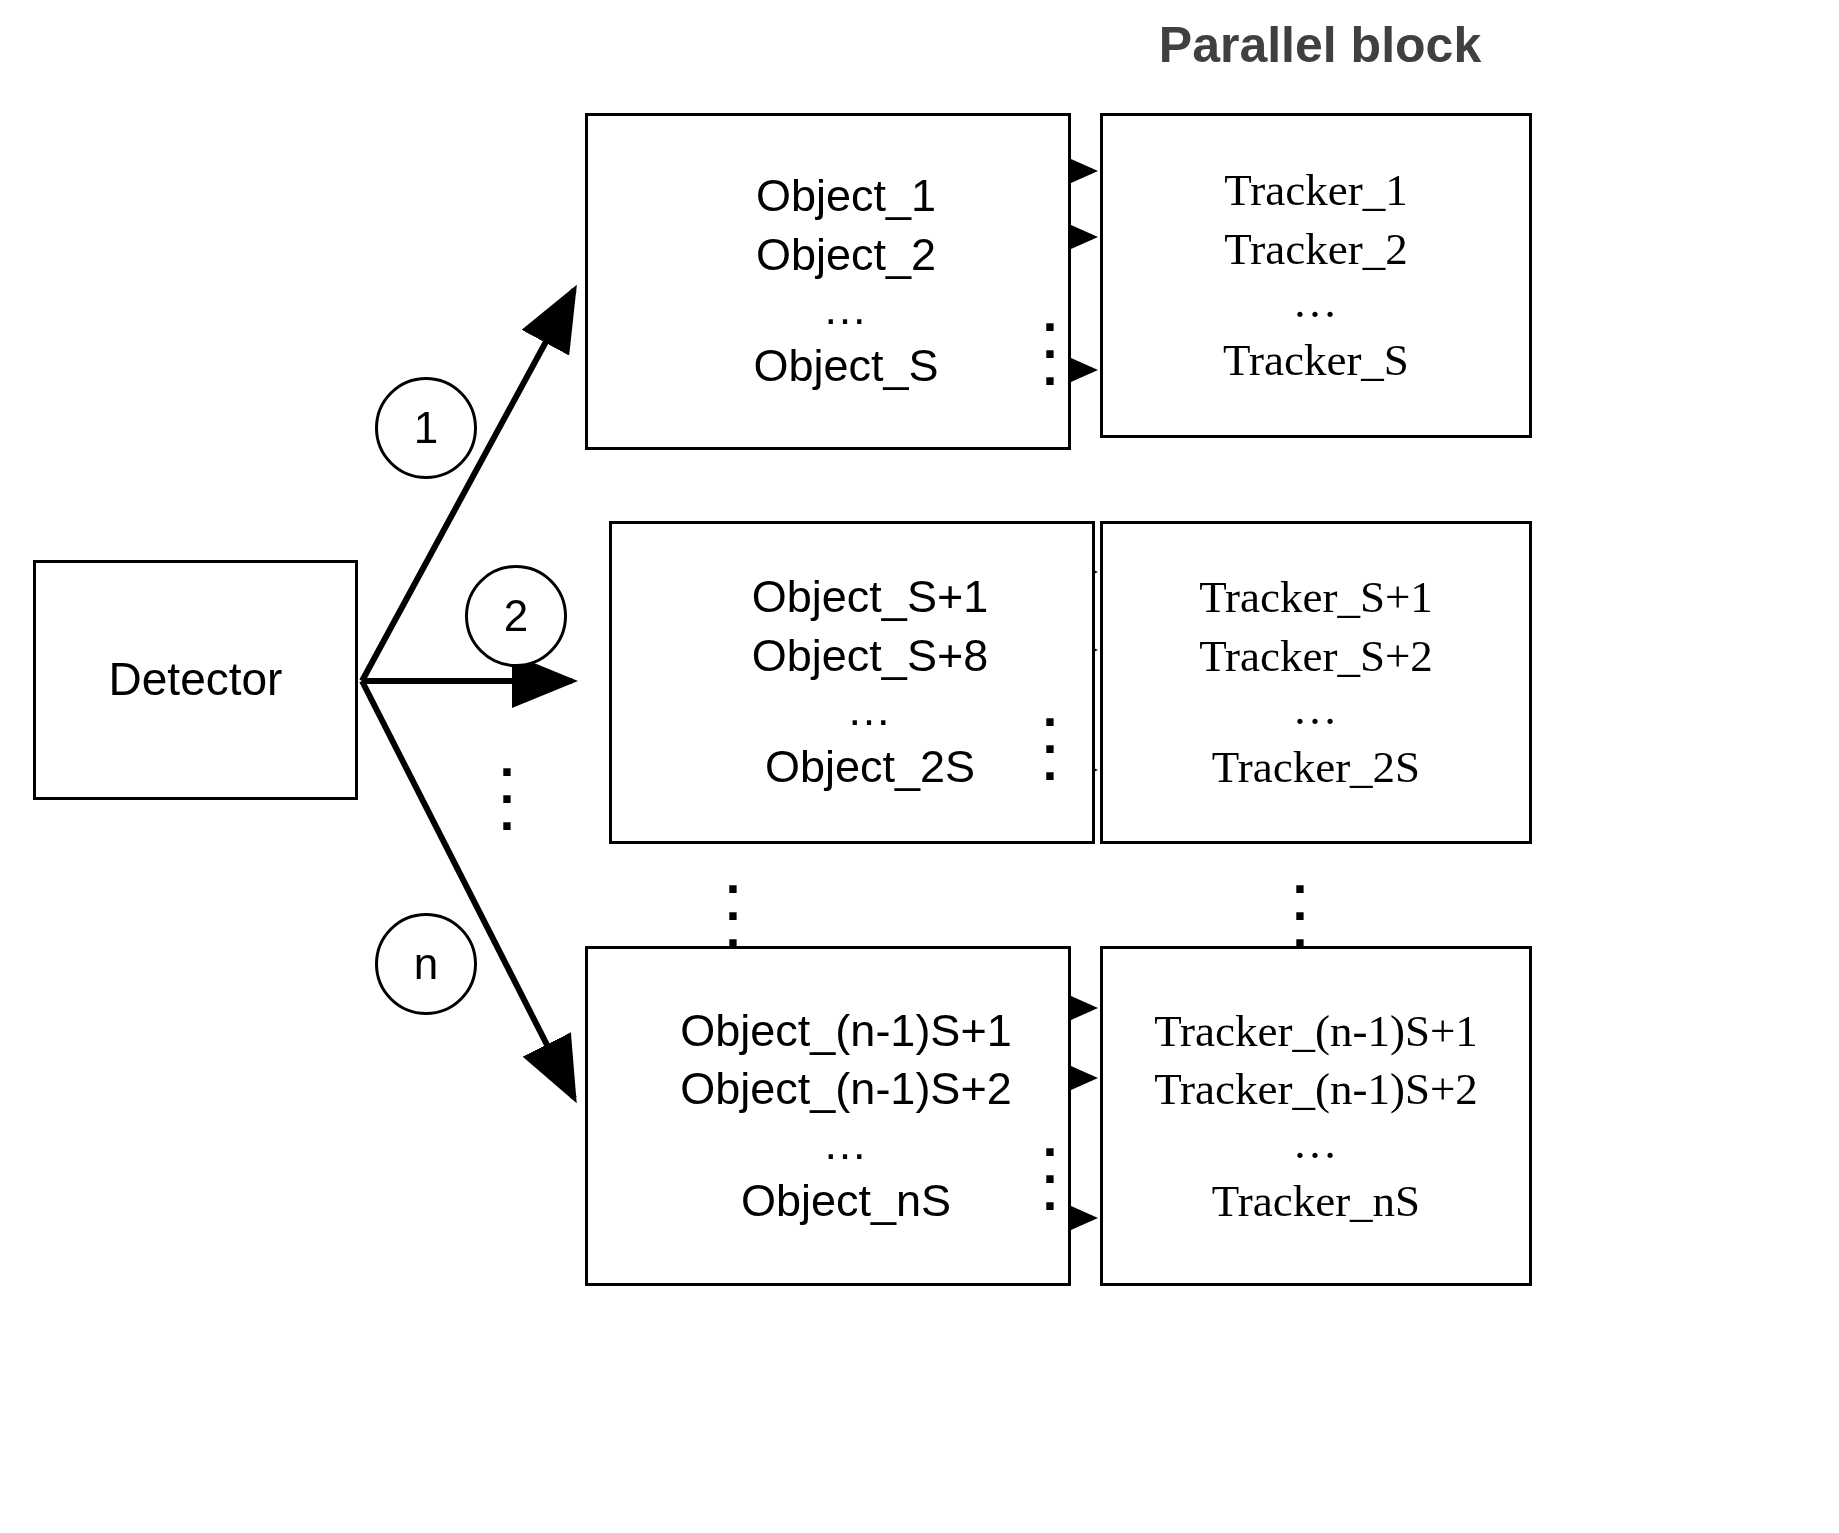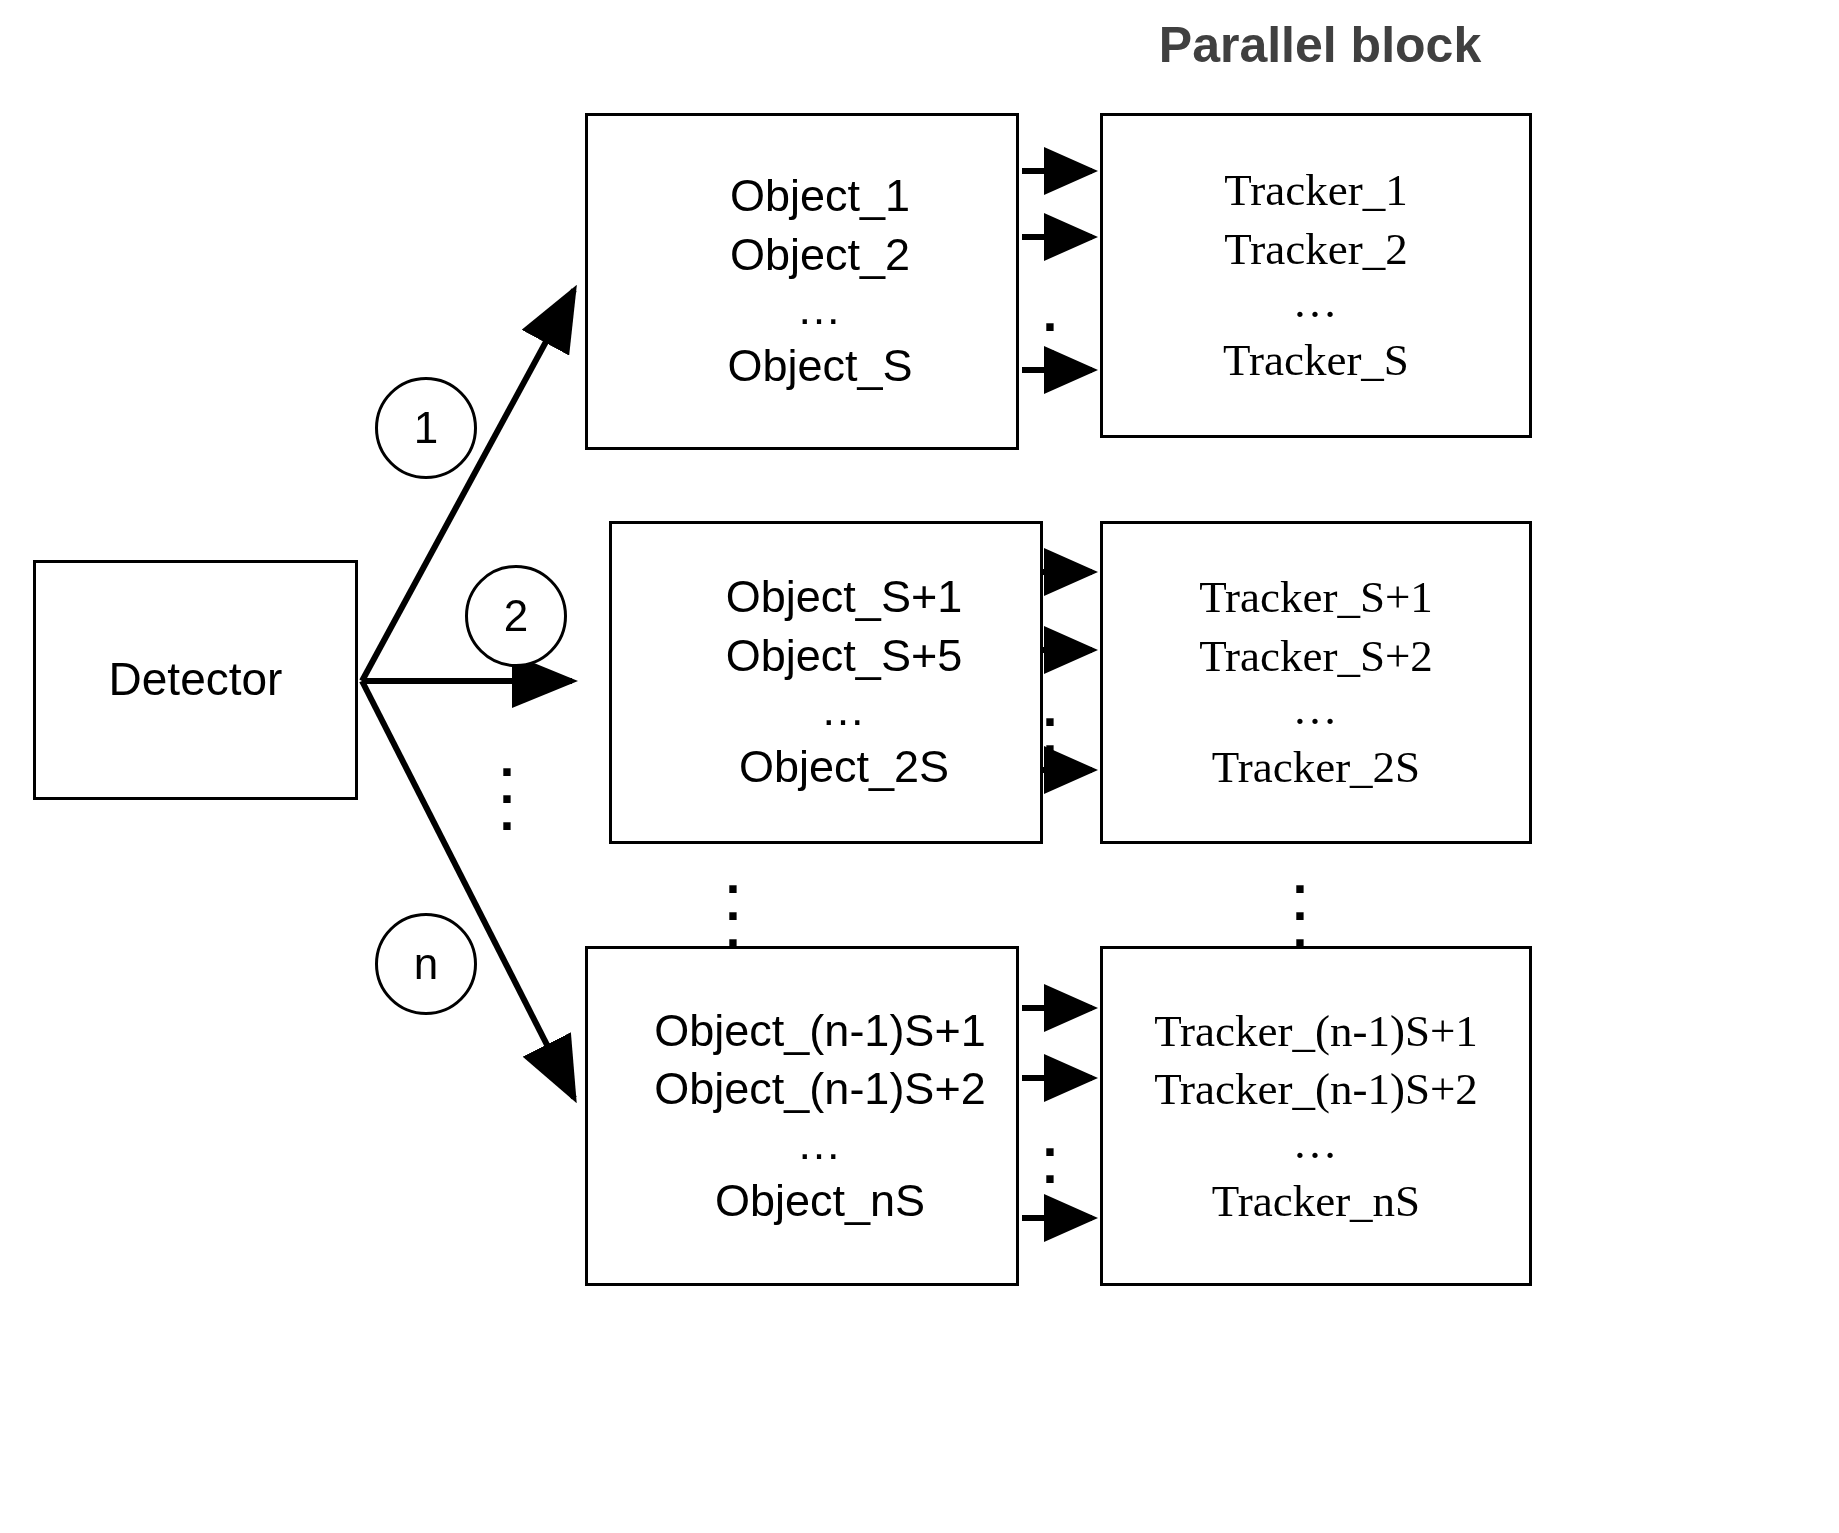--- a/index.html
+++ b/index.html
@@ -55,21 +55,21 @@
     font-weight:bold;
     color:#404040;
     white-space:nowrap;
   }
   #detector-box{
     left:33px; top:560px;
     width:325px; height:240px;
   }
   #detector-box .node-line{font-size:46px;}
   
-  .obj-box{ left:585px; width:434px;padding-left:36px; }
+  .obj-box{ left:585px; width:486px;padding-left:36px; }
   .trk-box{ left:1100px; width:432px;font-family:Liberation Serif, serif; }
   #obj-row-1{ top:113px;  height:337px; }
   #trk-row-1{ top:113px;  height:325px; }
   #obj-row-2{ top:521px;  height:323px;margin-left:24px; }
   #trk-row-2{ top:521px;  height:323px; }
   #obj-row-3{ top:946px;  height:340px; }
   #trk-row-3{ top:946px;  height:340px; }
 
   .branch-label{
     position:absolute;
@@ -181,21 +181,21 @@
     <div class="node-line">Tracker_S</div>
   </div>
   <div id="vdots-conn-1" class="vdots">
     <span>.</span>
       <span>.</span>
       <span>.</span>
   </div>
 
   <div id="obj-row-2" class="node-box obj-box">
     <div class="node-line">Object_S+1</div>
-    <div class="node-line">Object_S+5</div>
+    <div class="node-line">Object_S+8</div>
     <div class="node-line ell">…</div>
     <div class="node-line">Object_2S</div>
   </div>
   <div id="trk-row-2" class="node-box trk-box">
     <div class="node-line">Tracker_S+1</div>
     <div class="node-line">Tracker_S+2</div>
     <div class="node-line ell">…</div>
     <div class="node-line">Tracker_2S</div>
   </div>
   <div id="vdots-conn-2" class="vdots">

